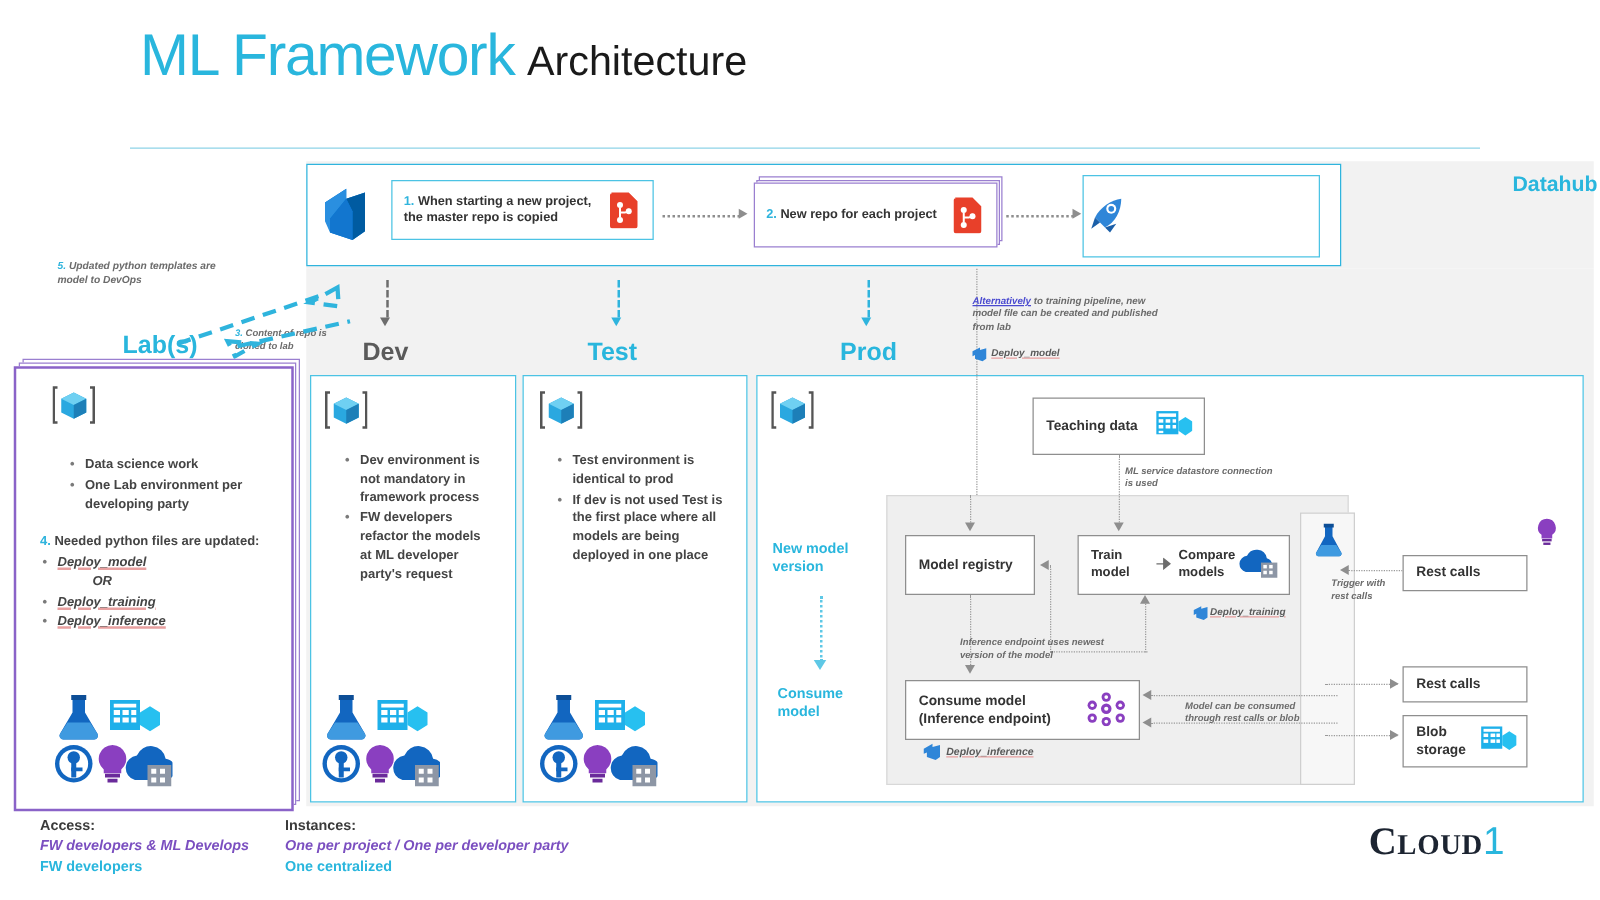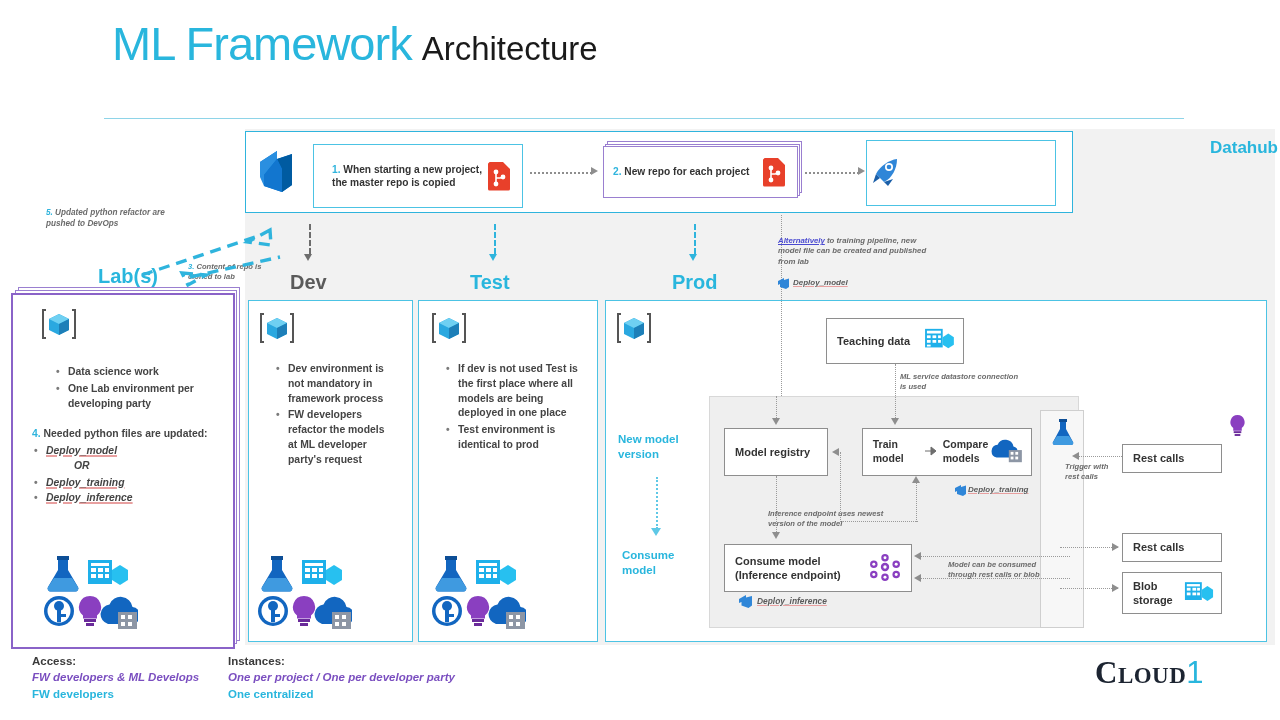--- a/index.html
+++ b/index.html
@@ -19,21 +19,21 @@
 
   
   #datahub-band{left:245px;top:129px;width:1030px;height:86px;background:#f2f2f2;}
   #datahub-inner{left:245px;top:131px;width:828px;height:82px;
     background:#ffffff;border:1.6px solid #2fb4dd;box-sizing:border-box;}
   #datahub-label{left:1210px;top:138px;font-size:17px;color:#29b6dd;font-weight:600;}
 
   .devops-logo{left:252px;top:145px;width:50px;height:52px;}
 
   .step-box{background:#fff;box-sizing:border-box;display:flex;align-items:center;}
-  #step1{left:313px;top:144px;width:210px;height:64px;border:1.5px solid #4cc3e4;padding-left:9px;}
+  #step1{left:313px;top:144px;width:210px;height:48px;border:1.5px solid #4cc3e4;}
   #step2{left:603px;top:146px;width:195px;height:52px;border:1.6px solid #9a7fd0;background:#fff;z-index:3;}
   #step2-s1{left:607px;top:141px;width:195px;height:52px;border:1.6px solid #9a7fd0;background:#fff;z-index:1;}
   #step2-s2{left:605px;top:143.5px;width:195px;height:52px;border:1.6px solid #9a7fd0;background:#fff;z-index:2;}
   #step6{left:866px;top:140px;width:190px;height:66px;border:1.5px solid #4cc3e4;}
 
   .step-txt{font-size:10.2px;line-height:1.32;color:#333;padding-left:9px;flex:1;font-weight:600;}
   .step-txt b{color:#2fb4dd;font-weight:700;}
 
   
   .git-ico{width:26px;height:30px;margin-right:10px;flex:none;}
@@ -269,21 +269,21 @@
         <circle cx="22" cy="10" r="2.3" fill="#2f86d8"></circle>
     </svg>
   </span>
 </div>
 
 <div class="abs hconn" id="conn12"></div>
 <div class="abs arrowhead" id="ah12"></div>
 <div class="abs hconn" id="conn26"></div>
 <div class="abs arrowhead" id="ah26"></div>
 
-<div class="abs" id="note5"><b>5.</b><span> Updated python refactor are pushed to DevOps</span></div>
+<div class="abs" id="note5"><b>5.</b><span> Updated python templates are model to DevOps</span></div>
 <div class="abs" id="note3"><b>3.</b><span> Content of repo is cloned to lab</span></div>
 <div class="abs" id="labs-title">Lab(s)</div>
 
 <svg class="abs" style="left:130px;top:215px;" width="170" height="80">
   <path class="dash-arrow" d="M12 60 L125 22"></path>
   <path class="dash-arrow" d="M140 15 L118 27 L141 30 Z" fill="#2fb4dd" stroke="none"></path>
   <path class="dash-arrow" d="M60 62 L150 42"></path>
   <path class="dash-arrow" d="M52 58 L76 60 L58 70 Z" fill="#2fb4dd" stroke="none"></path>
 </svg>
 
@@ -348,22 +348,22 @@
 <div class="abs cube" style="left:432px;top:311px;">
   <svg viewBox="0 0 34 34" width="34" height="34">
     <path d="M4 3 h-3 v28 h3 M30 3 h3 v28 h-3" stroke="#555" stroke-width="2" fill="none"></path>
     <path d="M17 7 L27 12 L27 23 L17 28 L7 23 L7 12 Z" fill="#2aa8e0"></path>
     <path d="M17 7 L27 12 L17 17 L7 12 Z" fill="#6fd0f2"></path>
     <path d="M17 17 L27 12 L27 23 L17 28 Z" fill="#1d7fb8"></path>
   </svg>
 </div>
 <div class="abs bullets" id="test-bullets">
   <ul>
+    <li>Test environment is identical to prod</li>
     <li>If dev is not used Test is the first place where all models are being deployed in one place</li>
-    <li>Test environment is identical to prod</li>
   </ul>
 </div>
 
 <div class="abs envpanel" id="panel-prod"></div>
 <div class="abs cube" style="left:617px;top:311px;">
   <svg viewBox="0 0 34 34" width="34" height="34">
     <path d="M4 3 h-3 v28 h3 M30 3 h3 v28 h-3" stroke="#555" stroke-width="2" fill="none"></path>
     <path d="M17 7 L27 12 L27 23 L17 28 L7 23 L7 12 Z" fill="#2aa8e0"></path>
     <path d="M17 7 L27 12 L17 17 L7 12 Z" fill="#6fd0f2"></path>
     <path d="M17 17 L27 12 L27 23 L17 28 Z" fill="#1d7fb8"></path>

